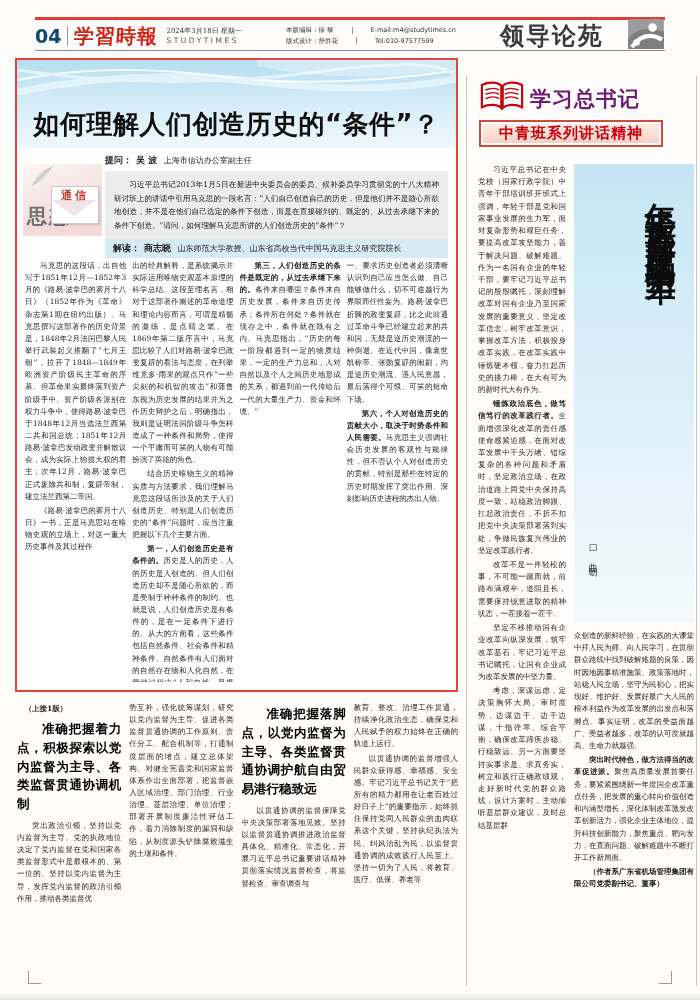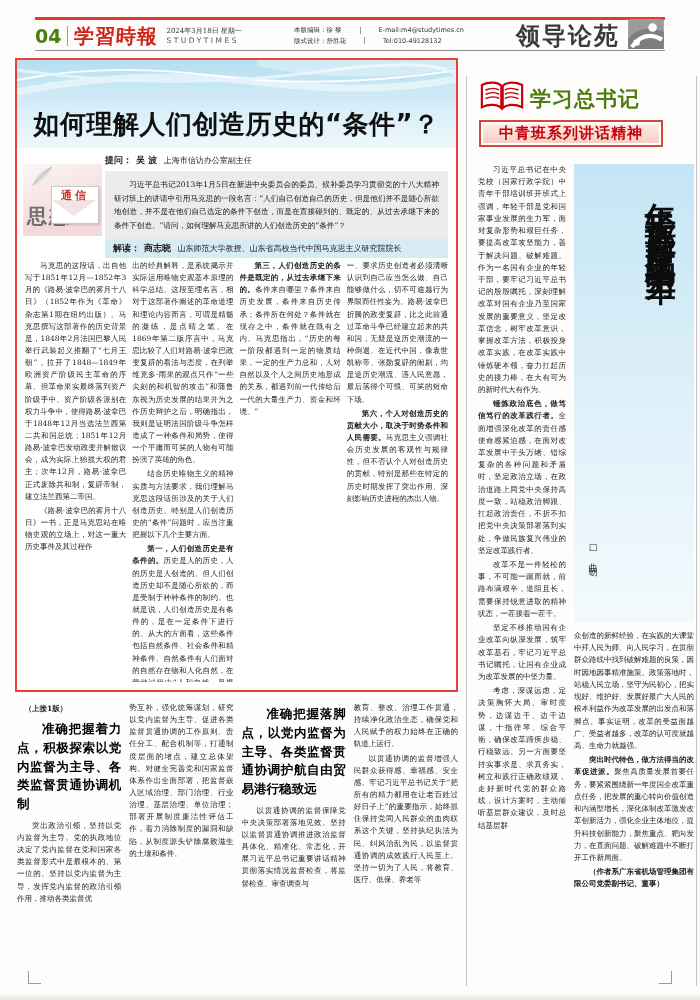--- a/index.html
+++ b/index.html
@@ -2,30 +2,30 @@
 <html><head>
 <meta charset="utf-8">
 <style>
   html,body{margin:0;padding:0;background:#e8e8e4;}
   .page{position:relative;width:700px;height:1000px;margin:0 auto;background:#fffdfb;overflow:hidden;
         font-family:"DejaVu Serif","Liberation Serif",serif;color:#1c1c1c;}
   
   .top-redline{position:absolute;left:35px;right:35px;top:17px;height:3px;background:#e03c30;}
   .header{position:absolute;left:35px;right:35px;top:23px;height:25px;display:flex;align-items:center;justify-content:space-between;}
   .h-left{display:flex;align-items:flex-end;gap:6px;}
-  .pagenum{font-family:"DejaVu Sans","Liberation Sans",sans-serif;font-size:19px;font-weight:700;color:#4d7c0f;line-height:1;}
+  .pagenum{font-family:"DejaVu Sans","Liberation Sans",sans-serif;font-size:19px;font-weight:700;color:#0c4a6e;line-height:1;}
   .vdiv{width:1px;height:20px;background:#9a9a9a;}
   .masthead{font-size:20px;font-weight:900;color:#cf2418;letter-spacing:1px;line-height:1;transform:skewX(-4deg);}
   .mast-sub{display:flex;flex-direction:column;line-height:1.25;margin-left:2px;}
   .mast-date{font-size:7px;color:#333;}
   .mast-en{font-size:7.5px;letter-spacing:2.5px;color:#555;font-family:"DejaVu Sans",sans-serif;}
   .h-mid{font-size:6.5px;color:#333;line-height:1.6;font-family:"DejaVu Sans","Liberation Sans",sans-serif;}
   .h-mid .row{display:flex;align-items:center;gap:13px;}
   .h-mid .sep{display:inline-block;width:1px;height:7px;background:#999;margin:0 5px;}
-  .h-right{display:flex;align-items:center;gap:7px;}
+  .h-right{display:flex;align-items:center;gap:23px;}
   .section-title{font-family:"DejaVu Sans","Liberation Sans",sans-serif;font-size:24px;font-weight:900;color:#3a3a3a;letter-spacing:2px;}
   .header-rule{position:absolute;left:35px;right:35px;top:50px;height:1px;background:#8d8d8d;}
   
   .main-box{position:absolute;left:15px;top:58px;width:443px;height:634px;border:2.5px solid #e8413a;background:#fff;box-sizing:border-box;}
   .banner{position:absolute;left:0;top:0;right:0;height:88px;background:linear-gradient(180deg,#b5dff0 0%,#d8eef8 55%,#eef8fc 100%);overflow:hidden;}
   .banner svg{position:absolute;left:0;top:0;}
   .banner h1{position:absolute;left:0;right:0;bottom:6px;margin:0;text-align:center;
              font-family:"DejaVu Sans","Liberation Sans",sans-serif;font-size:26px;font-weight:900;color:#101010;letter-spacing:0.5px;}
   .qa{position:absolute;left:88px;right:8px;top:92px;}
   .ask{font-size:8px;padding:2px 0 4px;color:#222;}
@@ -49,21 +49,21 @@
   .col b{font-weight:700;}
   
   .bottom-section{position:absolute;left:17px;top:702px;width:441px;height:286px;display:flex;gap:8px;overflow:hidden;}
   .note{font-size:7.5px;font-weight:700;text-indent:1em;margin:1px 0 5px;}
   .mid-head{font-size:12.5px;font-weight:700;line-height:1.5;color:#000;margin:3px 0 6px;text-indent:2em;text-align:justify;}
   
   .vrule-l{position:absolute;left:466px;top:76px;bottom:14px;width:1px;background:#c4c4c4;}
   .vrule-r{position:absolute;left:696px;top:76px;bottom:14px;width:1px;background:#c4c4c4;}
   .kicker{position:absolute;left:479px;top:80px;width:184px;height:76px;}
   .k-top{display:flex;align-items:center;gap:5px;}
-  .k-title{font-family:"DejaVu Sans","Liberation Sans",sans-serif;font-size:21px;font-weight:900;color:#4d7c0f;letter-spacing:1px;text-align:right;}
+  .k-title{font-family:"DejaVu Sans","Liberation Sans",sans-serif;font-size:21px;font-weight:900;color:#701a75;letter-spacing:1px;text-align:right;}
   .k-sub{margin-top:3px;border:2px solid #cf4a3c;background:linear-gradient(180deg,#fdf0ea,#f5cdc0);box-shadow:inset 0 0 0 2px #fff;
          color:#c7000b;font-size:15px;font-weight:900;text-align:center;padding:2px 0;letter-spacing:1px;}
   .r-col1{position:absolute;left:478px;top:164px;width:88px;height:822px;font-size:7.5px;line-height:1.63;text-align:justify;overflow:hidden;}
   .r-col1 p,.r-col2 p{margin:0 0 2px;text-indent:2em;}
   .r-col1 p.cont,.r-col2 p.cont{text-indent:0;}
   .r-banner{position:absolute;left:574px;top:164px;width:120px;height:458px;background:linear-gradient(180deg,#c4e5f4 0%,#e2f2fa 60%,#f3fafd 100%);}
   .v-title{position:absolute;right:16px;top:14px;height:430px;writing-mode:vertical-rl;
            font-size:31px;font-weight:700;color:#0d0d0d;letter-spacing:6px;line-height:1.1;font-family:"DejaVu Serif","Liberation Serif",serif;}
   .v-author{position:absolute;left:12px;bottom:58px;writing-mode:vertical-rl;font-size:9px;letter-spacing:4px;color:#222;}
   .r-col2{position:absolute;left:574px;top:630px;width:120px;height:356px;font-size:7.5px;line-height:1.63;text-align:justify;overflow:hidden;}
@@ -93,21 +93,21 @@
     </div>
     <div class="h-mid">
       <div class="row">
         <span>本版编辑：徐 黎</span>
         <span class="sep"></span>
         <span>E-mail:m4@studytimes.cn</span>
       </div>
       <div class="row">
         <span>版式设计：舒胜花</span>
         <span class="sep"></span>
-        <span>Tel:010-49128132</span>
+        <span>Tel:010-97577599</span>
       </div>
     </div>
     <div class="h-right">
       <span class="section-title">领导论苑</span>
       <span>
         <svg width="38" height="32" viewBox="0 0 40 34">
           <rect x="1" y="1" width="38" height="32" rx="3" fill="#9b9b9b"></rect>
           <path d="M1 22 Q 14 6 39 15 L39 33 H1 Z" fill="#7e7e7e"></path>
           <circle cx="27" cy="10" r="4.5" fill="#fff"></circle>
           <path d="M5 31 Q 18 12 37 23" stroke="#fff" stroke-width="4.5" fill="none"></path>

